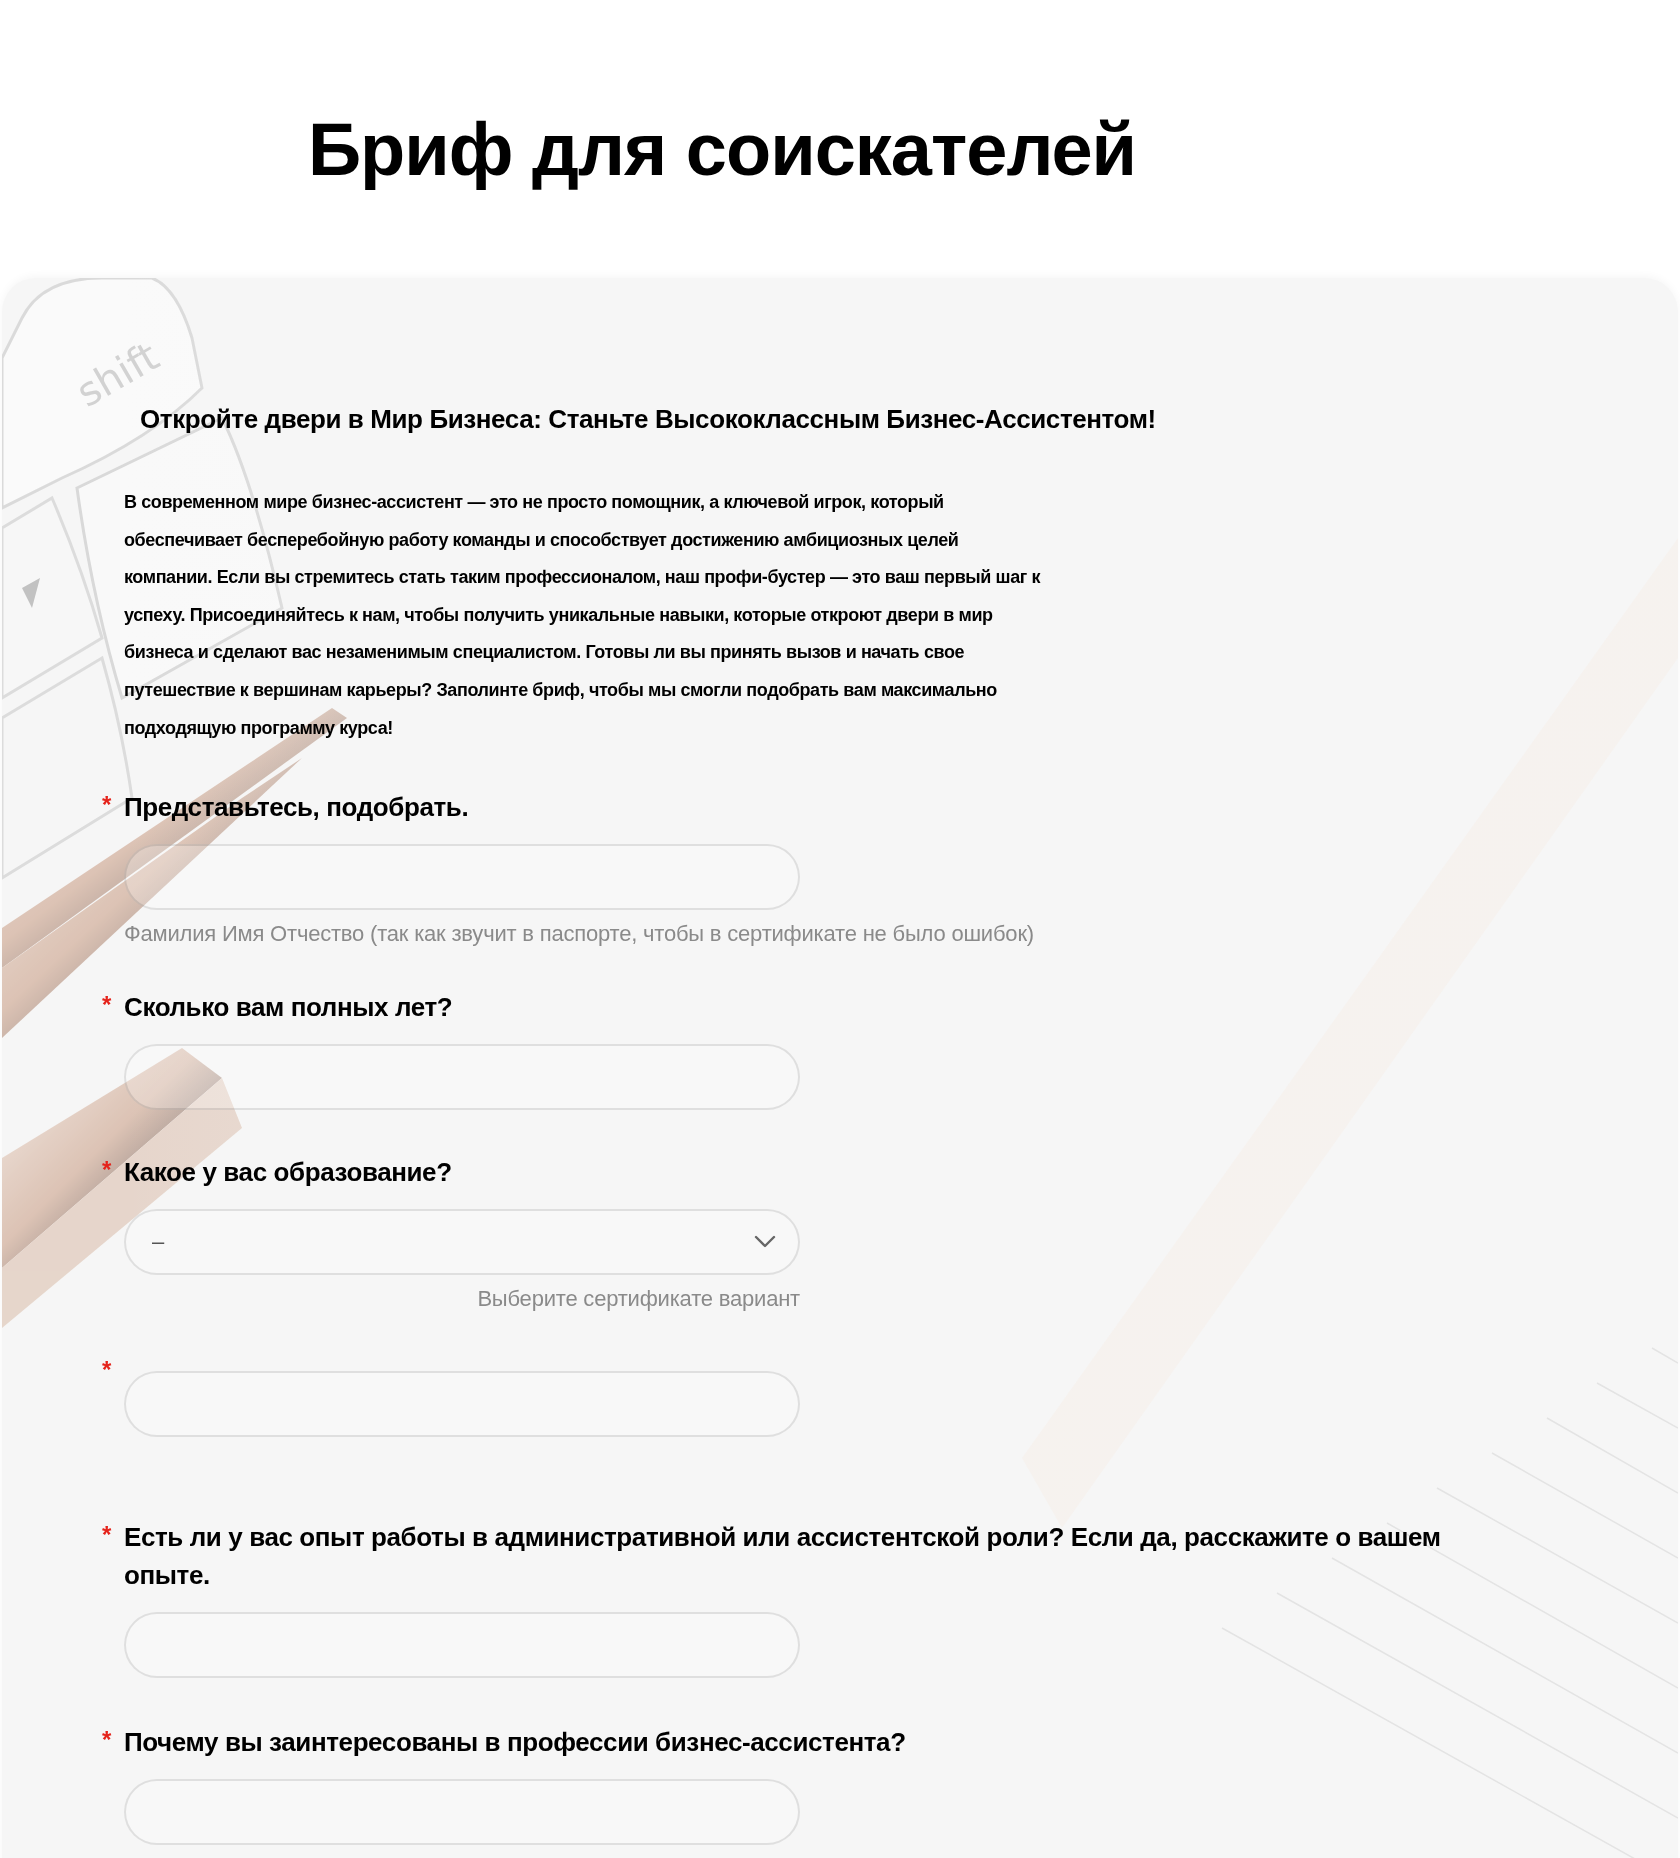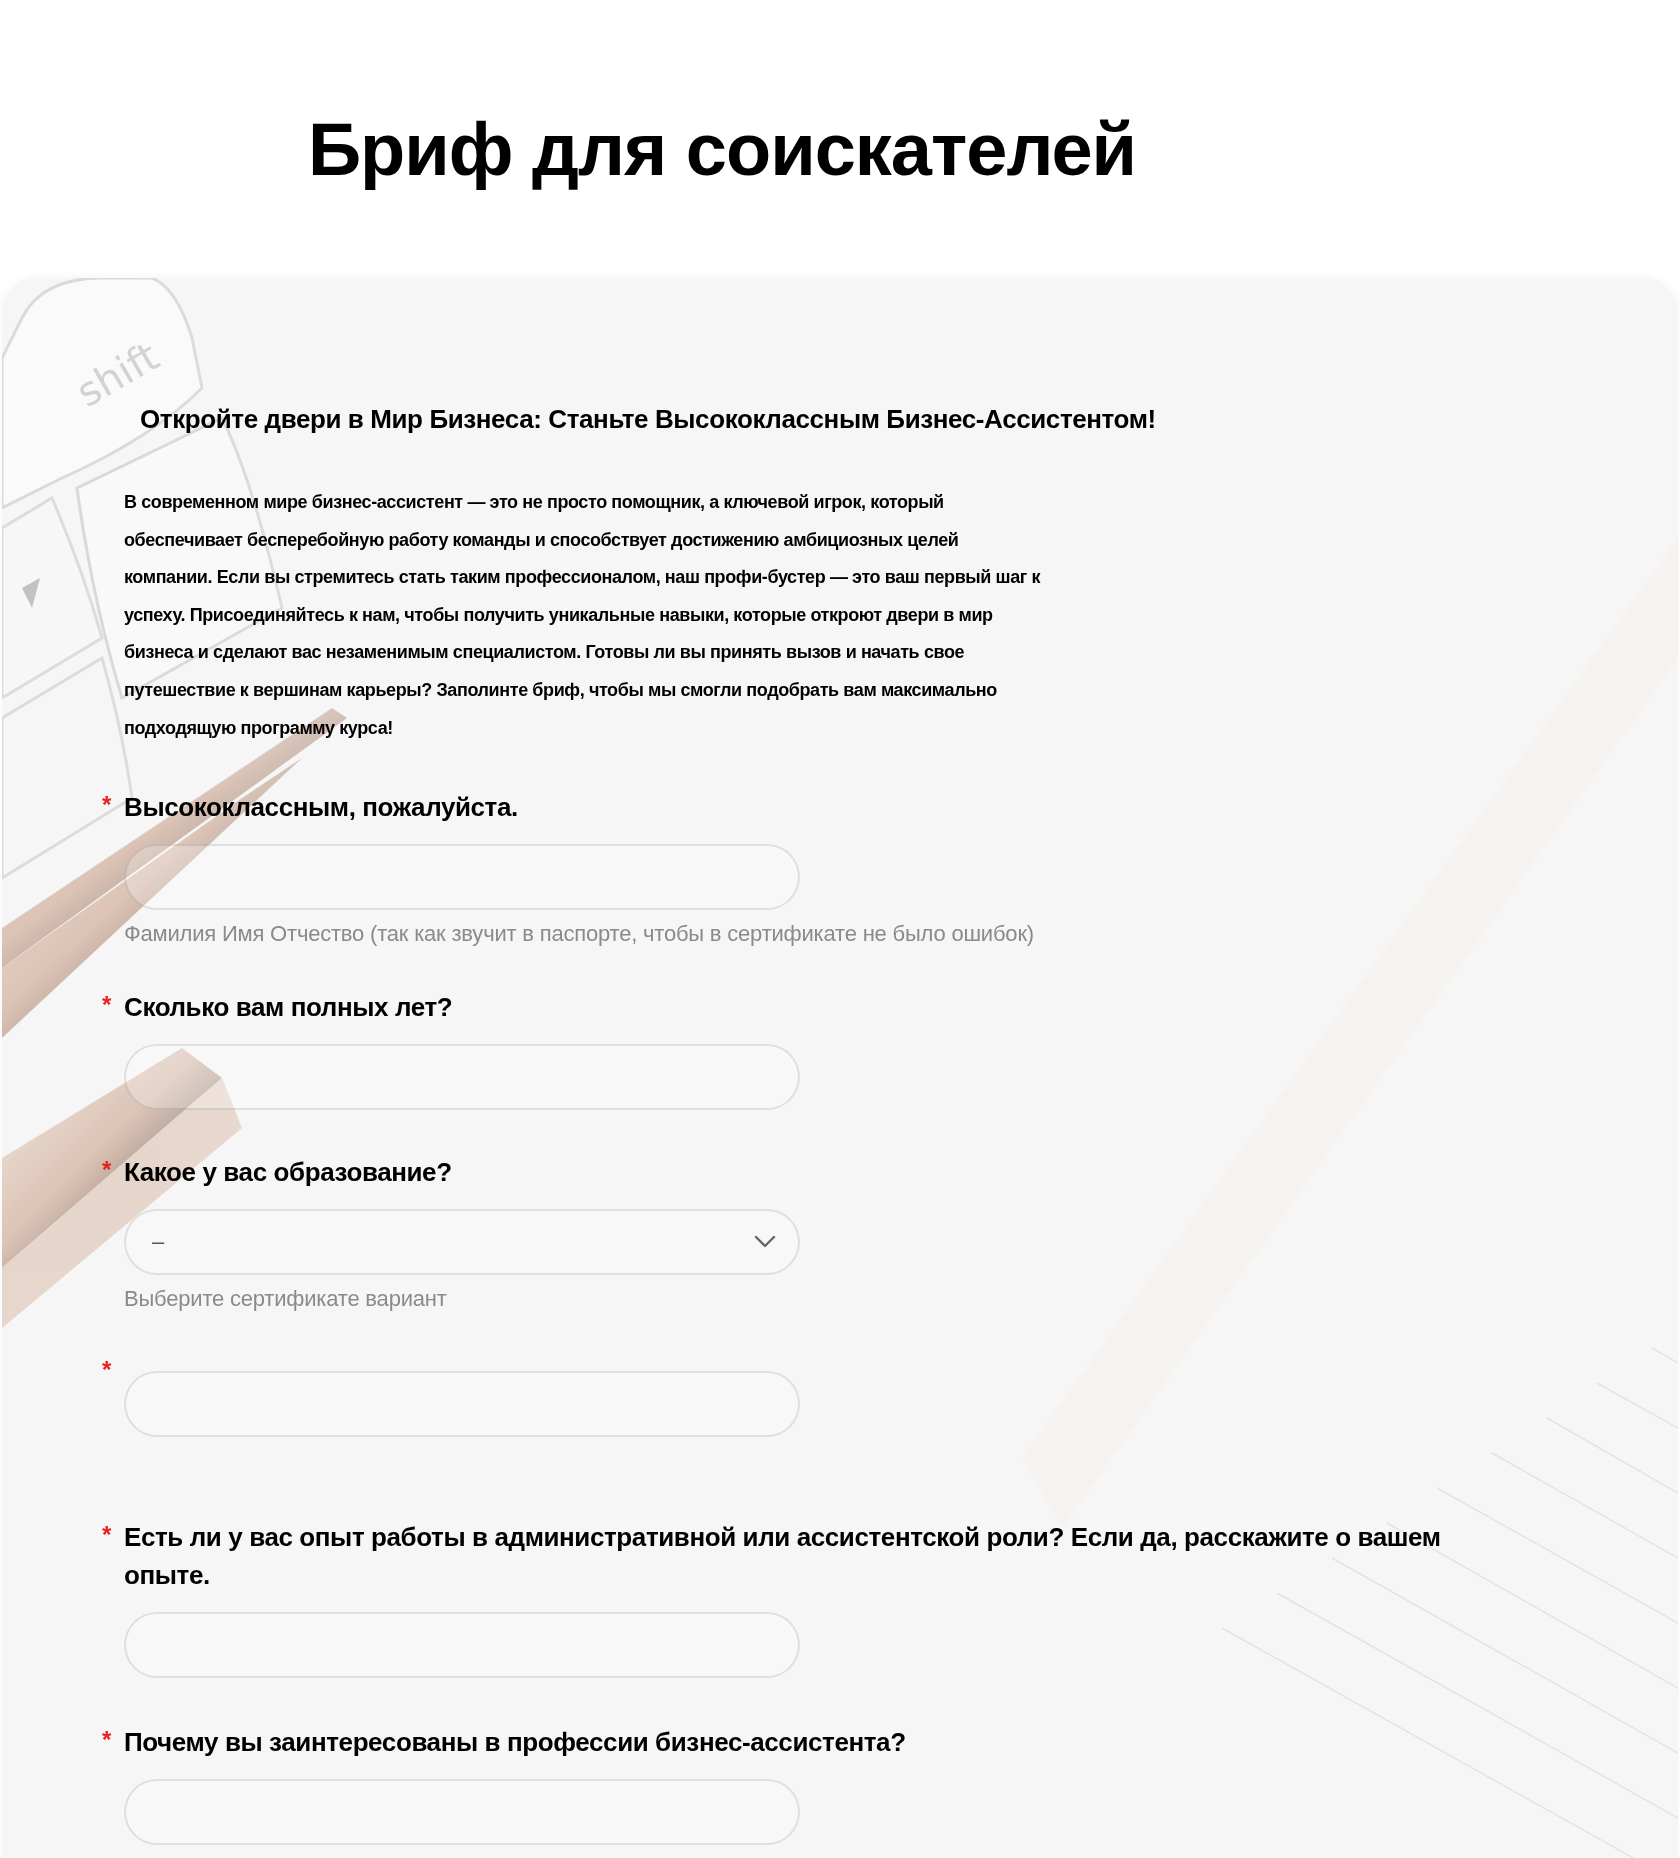--- a/index.html
+++ b/index.html
@@ -112,20 +112,21 @@
     }
     .select-value { font-size: 22px; color: #555; }
     .chev { width: 22px; height: 14px; }
     .hint {
       margin-top: 10px;
       font-size: 22px;
       line-height: 28px;
       color: #8a8a8a;
       white-space: nowrap;
       letter-spacing: -0.2px;
+      text-align: right;
     }
   </style>
 </head>
 <body>
 
 <h1 class="page-title">Бриф для соискателей</h1>
 
 <div class="card">
 
   <svg class="bg-layer" width="1676" height="1620" viewBox="0 0 1676 1620">
@@ -185,21 +186,21 @@
       <span>компании. Если вы стремитесь стать таким профессионалом, наш профи-бустер — это ваш первый шаг к</span>
       <span>успеху. Присоединяйтесь к нам, чтобы получить уникальные навыки, которые откроют двери в мир</span>
       <span>бизнеса и сделают вас незаменимым специалистом. Готовы ли вы принять вызов и начать свое</span>
       <span>путешествие к вершинам карьеры? Заполинте бриф, чтобы мы смогли подобрать вам максимально</span>
       <span>подходящую программу курса!</span>
     </div>
 
     <div class="q" style="top:510px">
       <div class="q-label">
         <span class="req">*</span>
-        <span>Высококлассным, пожалуйста.</span>
+        <span>Представьтесь, подобрать.</span>
       </div>
       <input class="field" type="text" value="" style="">
       <div class="hint">Фамилия Имя Отчество (так как звучит в паспорте, чтобы в сертификате не было ошибок)</div>
     </div>
 
     <div class="q" style="top:710px">
       <div class="q-label">
         <span class="req">*</span>
         <span>Сколько вам полных лет?</span>
       </div>

